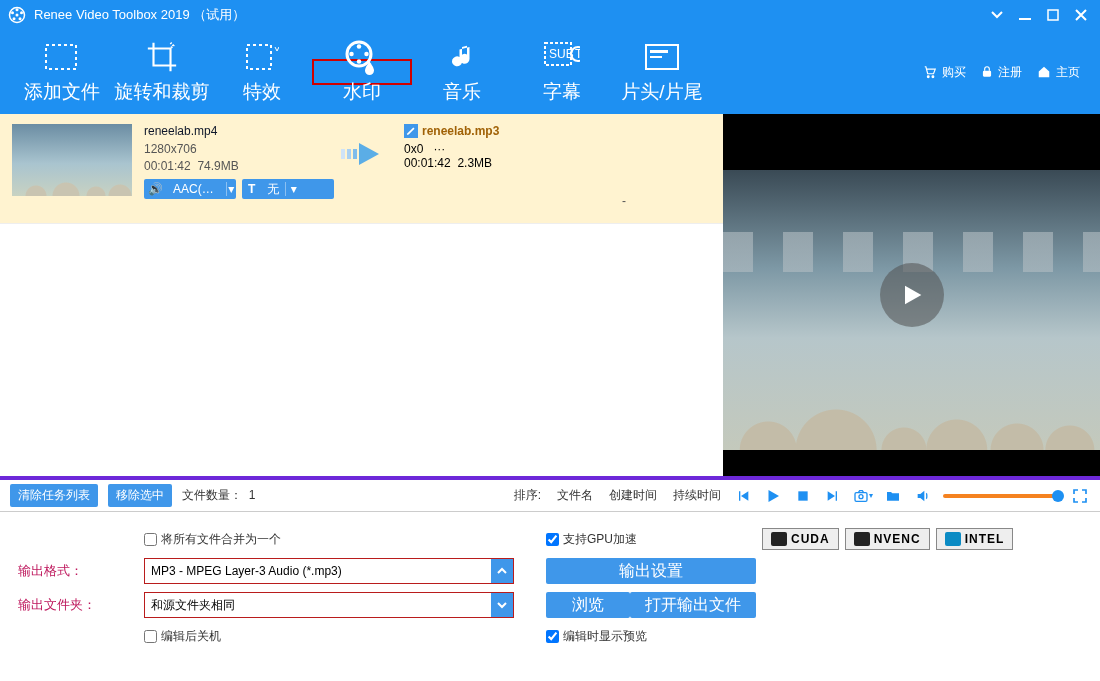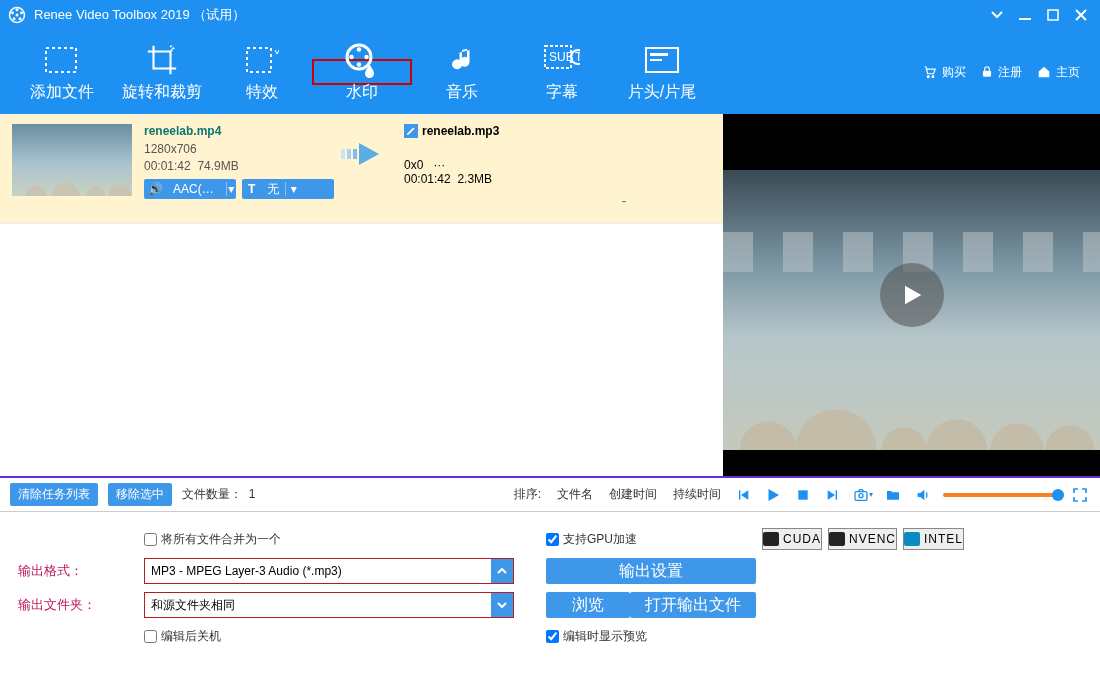--- a/index.html
+++ b/index.html
@@ -6,70 +6,70 @@
 body{width:1100px;height:681px;overflow:hidden;background:#fff;}
 .titlebar{height:30px;background:#1e90f2;display:flex;align-items:center;padding:0 8px;color:#fff;}
 .titlebar .logo{width:18px;height:18px;margin-right:8px;}
 .titlebar .title{font-size:13px;font-weight:400;}
 .titlebar .spacer{flex:1;}
 .titlebar .winbtn{width:22px;height:22px;display:flex;align-items:center;justify-content:center;margin-left:6px;cursor:pointer;}
 .toolbar{height:84px;background:#1e90f2;display:flex;align-items:center;padding:0 12px;}
 .toolbtn{display:flex;flex-direction:column;align-items:center;justify-content:center;width:100px;height:72px;color:#fff;cursor:pointer;}
 .toolbtn.sel{border:2px solid #d00000;background:#1e90f2;}
 .toolbtn .ico{width:36px;height:36px;display:flex;align-items:center;justify-content:center;}
-.toolbtn .lbl{margin-top:4px;font-size:16px;}
+.toolbtn .lbl{margin-top:4px;font-size:19px;}
 .toolbar .spacer{flex:1;}
 .toolbar .right-links{display:flex;align-items:center;gap:14px;color:#fff;margin-right:8px;}
 .toolbar .right-links .rlink{display:flex;align-items:center;gap:4px;cursor:pointer;font-size:13px;}
 .content{display:flex;height:362px;}
 .filelist{width:723px;background:#fff;overflow:auto;}
 .filerow{height:110px;background:#fff3d0;border-bottom:1px solid #eee;display:flex;align-items:flex-start;padding:10px 12px;}
 .thumb{width:120px;height:72px;background:linear-gradient(180deg,#6b8da3 0%,#a9c4cf 55%,#c8d2c2 100%);position:relative;overflow:hidden;margin-right:12px;}
 .thumb::after{content:"";position:absolute;left:0;right:0;bottom:0;height:26px;background:radial-gradient(circle at 20% 100%,#c9c4b1 0 10px,transparent 11px),radial-gradient(circle at 45% 100%,#c9c4b1 0 13px,transparent 14px),radial-gradient(circle at 70% 100%,#c9c4b1 0 9px,transparent 10px),radial-gradient(circle at 90% 100%,#c9c4b1 0 11px,transparent 12px);}
 .filecol{width:190px;}
-.filecol .fname{font-weight:700;color:#0f766e;margin-bottom:4px;}
+.filecol .fname{font-weight:400;color:#0f172a;margin-bottom:4px;}
 .filecol .fmeta{color:#555;margin-bottom:3px;}
 .arrowbox{width:70px;display:flex;align-items:center;justify-content:center;height:40px;margin-top:10px;}
 .outcol{width:190px;}
-.outcol .fname{font-weight:600;color:#000000;margin-bottom:20px;display:flex;align-items:flex-end;gap:4px;}
+.outcol .fname{font-weight:600;color:#a16207;margin-bottom:4px;display:flex;align-items:flex-end;gap:4px;}
 .pillrow{display:flex;gap:6px;margin-top:6px;}
 .pill{height:20px;background:#3f97ea;color:#fff;font-size:11px;display:flex;align-items:center;border-radius:2px;overflow:hidden;}
 .pill .ptxt{padding:0 6px;white-space:nowrap;overflow:hidden;text-overflow:ellipsis;max-width:72px;}
 .pill .pdrop{width:16px;display:flex;align-items:center;justify-content:center;border-left:1px solid rgba(255,255,255,0.4);}
 .filecol .pillrow .pill{width:110px;}
 .dashcol{width:60px;text-align:center;color:#555;margin-top:70px;}
 .preview{width:377px;background:#000;position:relative;display:flex;align-items:center;justify-content:center;}
 .preview-img{width:100%;height:280px;background:linear-gradient(180deg,#3a4a55 0%,#7d98a5 35%,#b6c6ca 60%,#c4c9bc 100%);position:relative;margin-top:30px;}
 .preview-img::before{content:"";position:absolute;left:0;right:0;top:22%;height:40px;background:repeating-linear-gradient(90deg,rgba(180,190,195,0.6) 0 30px,transparent 30px 60px);}
 .preview-img::after{content:"";position:absolute;left:0;right:0;bottom:0;height:110px;background:
  radial-gradient(circle at 12% 100%,#c3bca8 0 28px,transparent 29px),
  radial-gradient(circle at 30% 100%,#c3bca8 0 40px,transparent 41px),
  radial-gradient(circle at 48% 100%,#c3bca8 0 22px,transparent 23px),
  radial-gradient(circle at 62% 100%,#c3bca8 0 30px,transparent 31px),
  radial-gradient(circle at 78% 100%,#c3bca8 0 26px,transparent 27px),
  radial-gradient(circle at 92% 100%,#c3bca8 0 24px,transparent 25px);}
 .playcircle{position:absolute;width:64px;height:64px;border-radius:50%;background:rgba(80,80,80,0.55);display:flex;align-items:center;justify-content:center;}
-.midbar{height:36px;border-top:2px solid #6d28d9;border-bottom:1px solid #ccc;display:flex;align-items:center;padding:0 10px;}
+.midbar{height:36px;border-top:4px solid #6d28d9;border-bottom:1px solid #ccc;display:flex;align-items:center;padding:0 10px;}
 .midbar-left{width:723px;display:flex;align-items:center;gap:10px;}
 .mbtn{background:#3f97ea;color:#fff;padding:3px 8px;border-radius:2px;cursor:pointer;font-size:12px;}
 .midbar .flabel{color:#333;}
 .midbar .sort{margin-left:auto;display:flex;gap:16px;color:#333;margin-right:12px;}
 .midbar .sort span{cursor:pointer;}
 .midbar-right{flex:1;display:flex;align-items:center;gap:10px;}
 .pcicon{width:20px;height:20px;display:flex;align-items:center;justify-content:center;cursor:pointer;color:#1e90f2;}
 .volslider{flex:1;height:4px;background:#f58220;position:relative;border-radius:2px;}
 .volslider::after{content:"";position:absolute;right:-4px;top:-4px;width:12px;height:12px;background:#1e90f2;border-radius:50%;}
 .bottom{padding:12px 18px;display:grid;grid-template-columns:120px 370px 20px 210px 1fr;grid-template-rows:30px 34px 34px 28px;align-items:center;column-gap:6px;}
 .chk{display:flex;align-items:center;gap:4px;color:#333;}
 .chk input{width:13px;height:13px;}
 .sel{height:26px;border:1px solid #b91c1c;background:#fff;display:flex;align-items:center;padding:0 6px;position:relative;}
 .sel .seldrop{position:absolute;right:0;top:0;bottom:0;width:22px;background:#3f97ea;display:flex;align-items:center;justify-content:center;}
 .bbtn{height:26px;background:#3f97ea;color:#fff;display:flex;align-items:center;justify-content:center;cursor:pointer;border-radius:2px;font-size:16px;}
 .accel{display:flex;gap:6px;align-items:center;}
-.accel .chip{height:22px;border:1px solid #888;background:#eee;padding:0 0;display:flex;align-items:center;gap:4px;font-size:11px;font-weight:400;letter-spacing:1px;}
+.accel .chip{height:22px;border:1px solid #888;background:#eee;padding:0 8px;display:flex;align-items:center;gap:4px;font-size:11px;font-weight:700;letter-spacing:1px;}
 .accel .chip .dot{width:16px;height:14px;background:#222;border-radius:2px;}
 .accel .chip.intel .dot{background:#0b8bc4;}
 .startbtn{grid-column:5;grid-row:2 / span 2;justify-self:end;align-self:center;width:200px;height:48px;background:#f58220;color:#fff;border-radius:24px;display:flex;align-items:center;justify-content:center;gap:10px;font-size:22px;cursor:pointer;margin-right:10px;}
 .lbl2{color:#be185d;font-size:13px;}
 </style>
 </head>
 <body>
 
 <div class="titlebar">
   <svg class="logo" viewBox="0 0 24 24">

